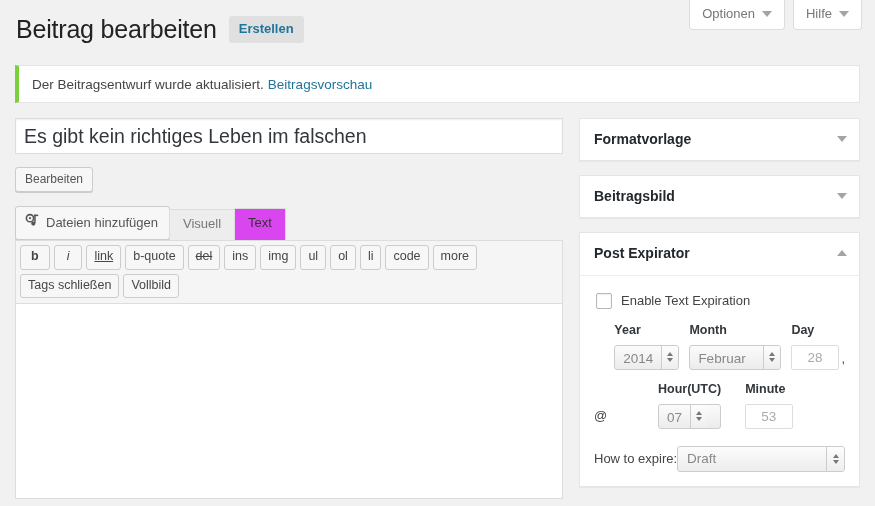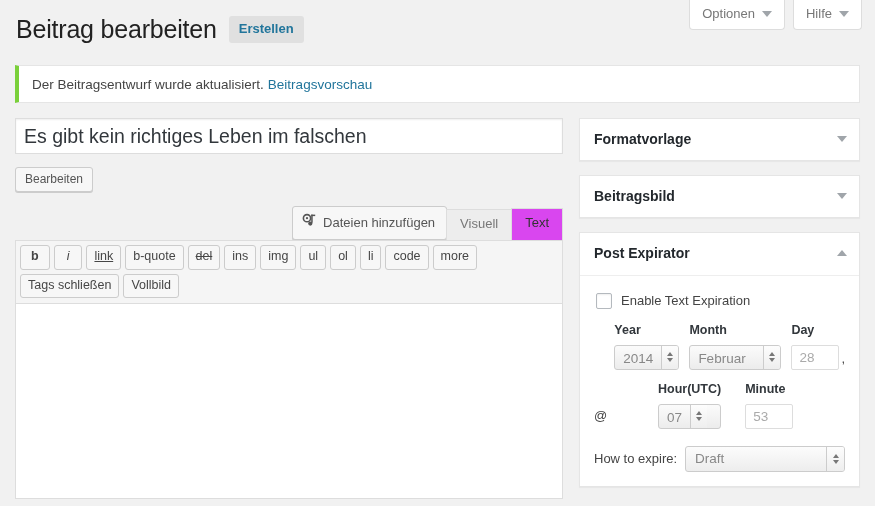--- a/index.html
+++ b/index.html
@@ -142,21 +142,21 @@
     cursor: pointer;
     line-height: 1.2;
     box-shadow: 0 1px 0 #ccc;
   }
 
   
   .wp-editor-wrap { margin-top: 14px; position: relative; }
   .wp-media-buttons-row {
     display: flex;
     align-items: flex-end;
-    justify-content: flex-end;
+    justify-content: flex-start;
   }
   .insert-media-button {
     background: #f7f7f7;
     border: 1px solid #ccc;
     border-radius: 3px;
     color: #555;
     font-size: 13px;
     padding: 6px 11px 7px 9px;
     cursor: pointer;
     display: inline-flex;
@@ -325,30 +325,29 @@
   }
 
   .pe-text-input {
     border: 1px solid #ddd;
     background: #fff;
     color: #aaa;
     font-size: 13.5px;
     font-family: "Liberation Sans", sans-serif;
     width: 48px;
     height: 25px;
-    padding: 2px 7px;
+    padding: 2px 15px;
     border-radius: 2px;
     outline: none;
   }
   .pe-comma { font-size: 13px; color: #444; padding-bottom: 4px; margin-left: 2px; }
 
   .pe-how-row {
     display: flex;
     align-items: center;
-    gap: 8px;
     margin-top: 17px;
   }
   .pe-how-label { font-size: 13px; color: #444; }
   .pe-how-select {
     flex: 1;
     height: 26px;
     display: flex;
     align-items: stretch;
     justify-content: space-between;
     border: 1px solid #ccc;

